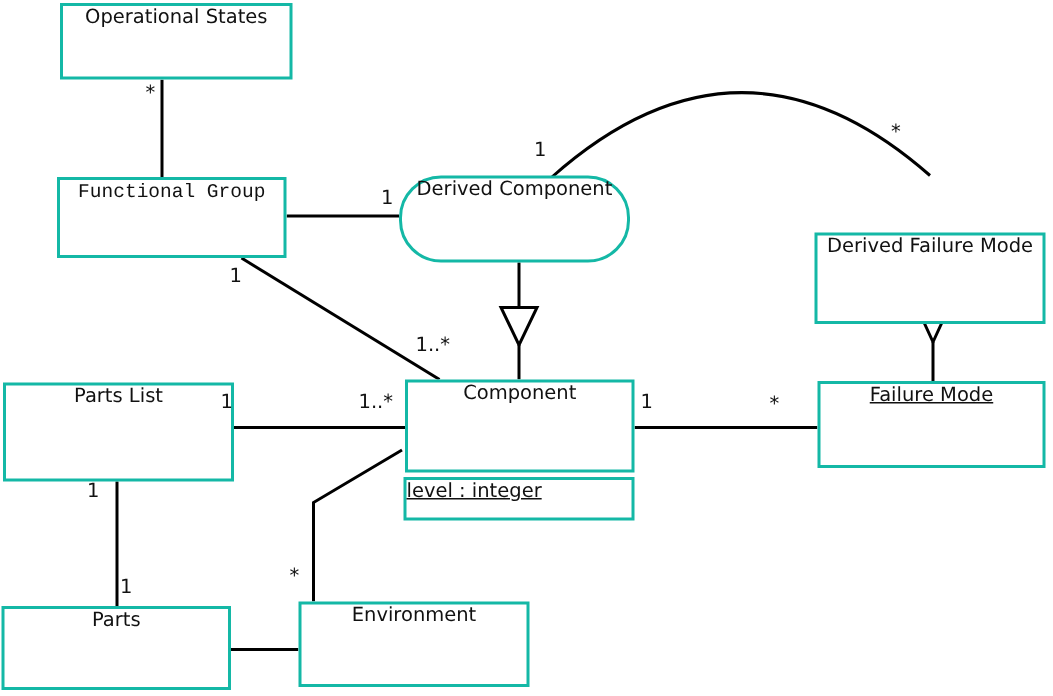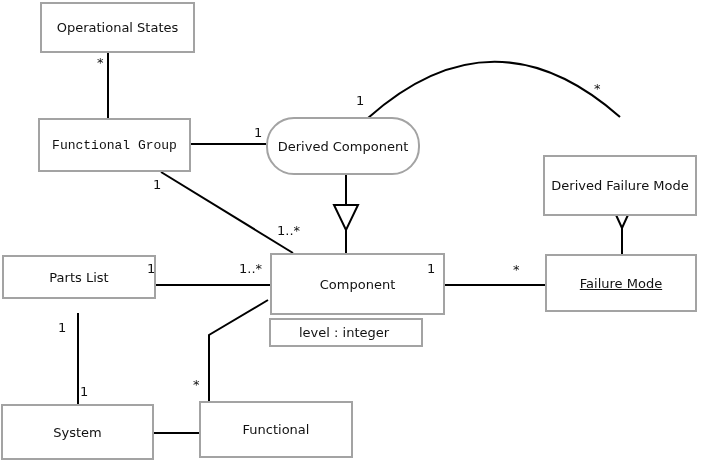--- a/index.html
+++ b/index.html
@@ -8,49 +8,49 @@
     width: 702px;
     height: 464px;
     background: #ffffff;
     font-family: "DejaVu Sans", "Liberation Sans", sans-serif;
     overflow: hidden;
   }
   #wires { position: absolute; left: 0; top: 0; z-index: 1; }
   .uml-box {
     position: absolute;
     background: #ffffff;
-    border: 2px solid #a3a3a3;
+    border: 2px solid #14b8a6;
     box-sizing: border-box;
     display: flex;
-    align-items: center;
     justify-content: center;
     font-size: 13px;
     color: #111111;
     z-index: 2;
     white-space: nowrap;
   }
   .uml-attr {
     justify-content: flex-start;
-    padding-left: 28px;
+    padding-left: 0;
+    text-decoration: underline;
   }
   .mult {
     position: absolute;
     font-size: 13px;
     color: #111111;
     z-index: 3;
     line-height: 14px;
     white-space: nowrap;
   }
   
   .b-opstates   { left: 40px;  top: 2px;   width: 155px; height: 51px; }
   .b-funcgroup  { left: 38px;  top: 118px; width: 153px; height: 54px; font-family: Liberation Mono, monospace; }
   .b-derivcomp  { left: 266px; top: 117px; width: 154px; height: 58px; border-radius: 28px; }
   .b-derivfm    { left: 543px; top: 116px; width: 154px; height: 61px; margin-top: 39px; }
-  .b-partslist  { left: 2px;   top: 255px; width: 154px; height: 44px; }
-  .b-component  { left: 270px; top: 253px; width: 175px; height: 62px; }
+  .b-partslist  { left: 2px;   top: 255px; width: 154px; height: 66px; }
+  .b-component  { left: 270px; top: 253px; width: 153px; height: 62px; }
   .b-compattr   { left: 269px; top: 318px; width: 154px; height: 29px; }
   .b-failmode   { left: 545px; top: 254px; width: 152px; height: 58px; text-decoration: underline; }
   .b-system     { left: 1px;   top: 404px; width: 153px; height: 56px; }
   .b-environ    { left: 199px; top: 401px; width: 154px; height: 57px; }
   
   .m-opstates-fg      { left: 97px;  top: 56px;  }
   .m-fg-dc            { left: 254px; top: 126px; }
   .m-fg-comp-src      { left: 153px; top: 178px; }
   .m-fg-comp-tgt      { left: 277px; top: 224px; }
   .m-dc-dfm-src       { left: 356px; top: 94px;  }
@@ -119,24 +119,24 @@
   <div class="uml-box b-component">
     <span>Component</span>
   </div>
   <div class="uml-box uml-attr b-compattr">
     <span>level : integer</span>
   </div>
   <div class="uml-box b-failmode">
     <span>Failure Mode</span>
   </div>
   <div class="uml-box b-system">
-    <span>System</span>
+    <span>Parts</span>
   </div>
   <div class="uml-box b-environ">
-    <span>Functional</span>
+    <span>Environment</span>
   </div>
 
   <span class="mult m-opstates-fg">*</span>
   <span class="mult m-fg-dc">1</span>
   <span class="mult m-fg-comp-src">1</span>
   <span class="mult m-fg-comp-tgt">1..*</span>
   <span class="mult m-dc-dfm-src">1</span>
   <span class="mult m-dc-dfm-tgt">*</span>
   <span class="mult m-pl-comp-src">1</span>
   <span class="mult m-pl-comp-tgt">1..*</span>

